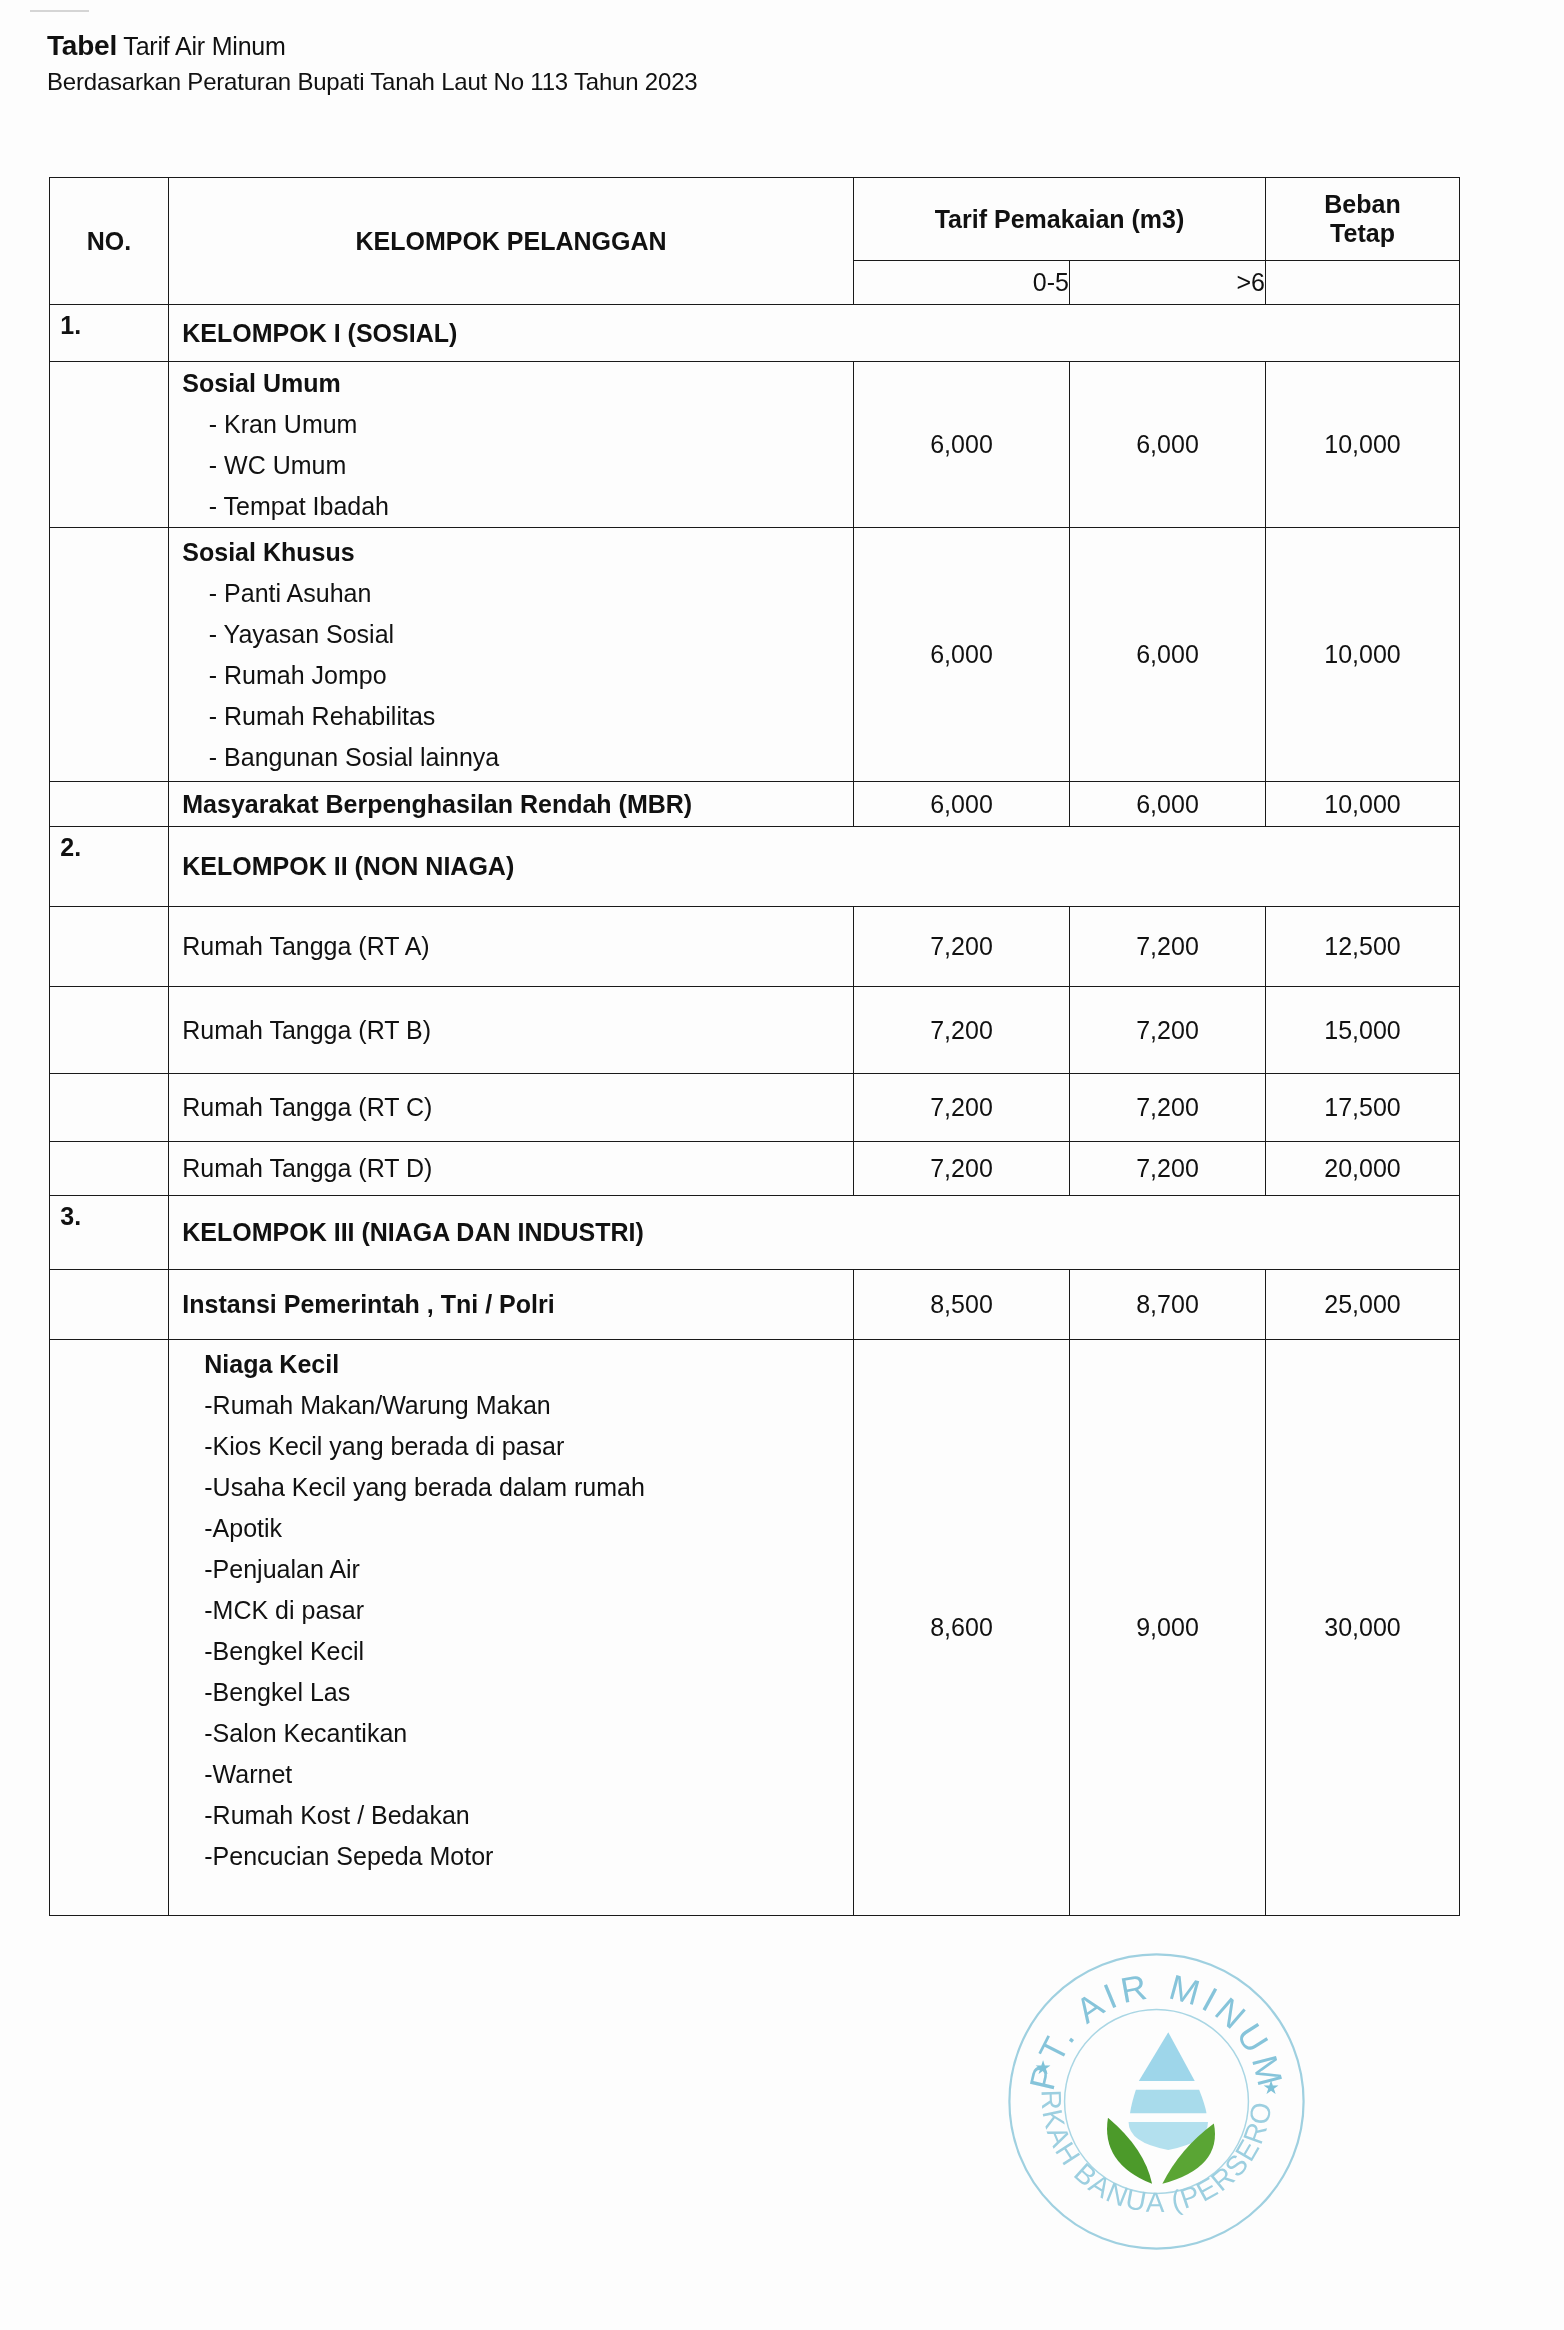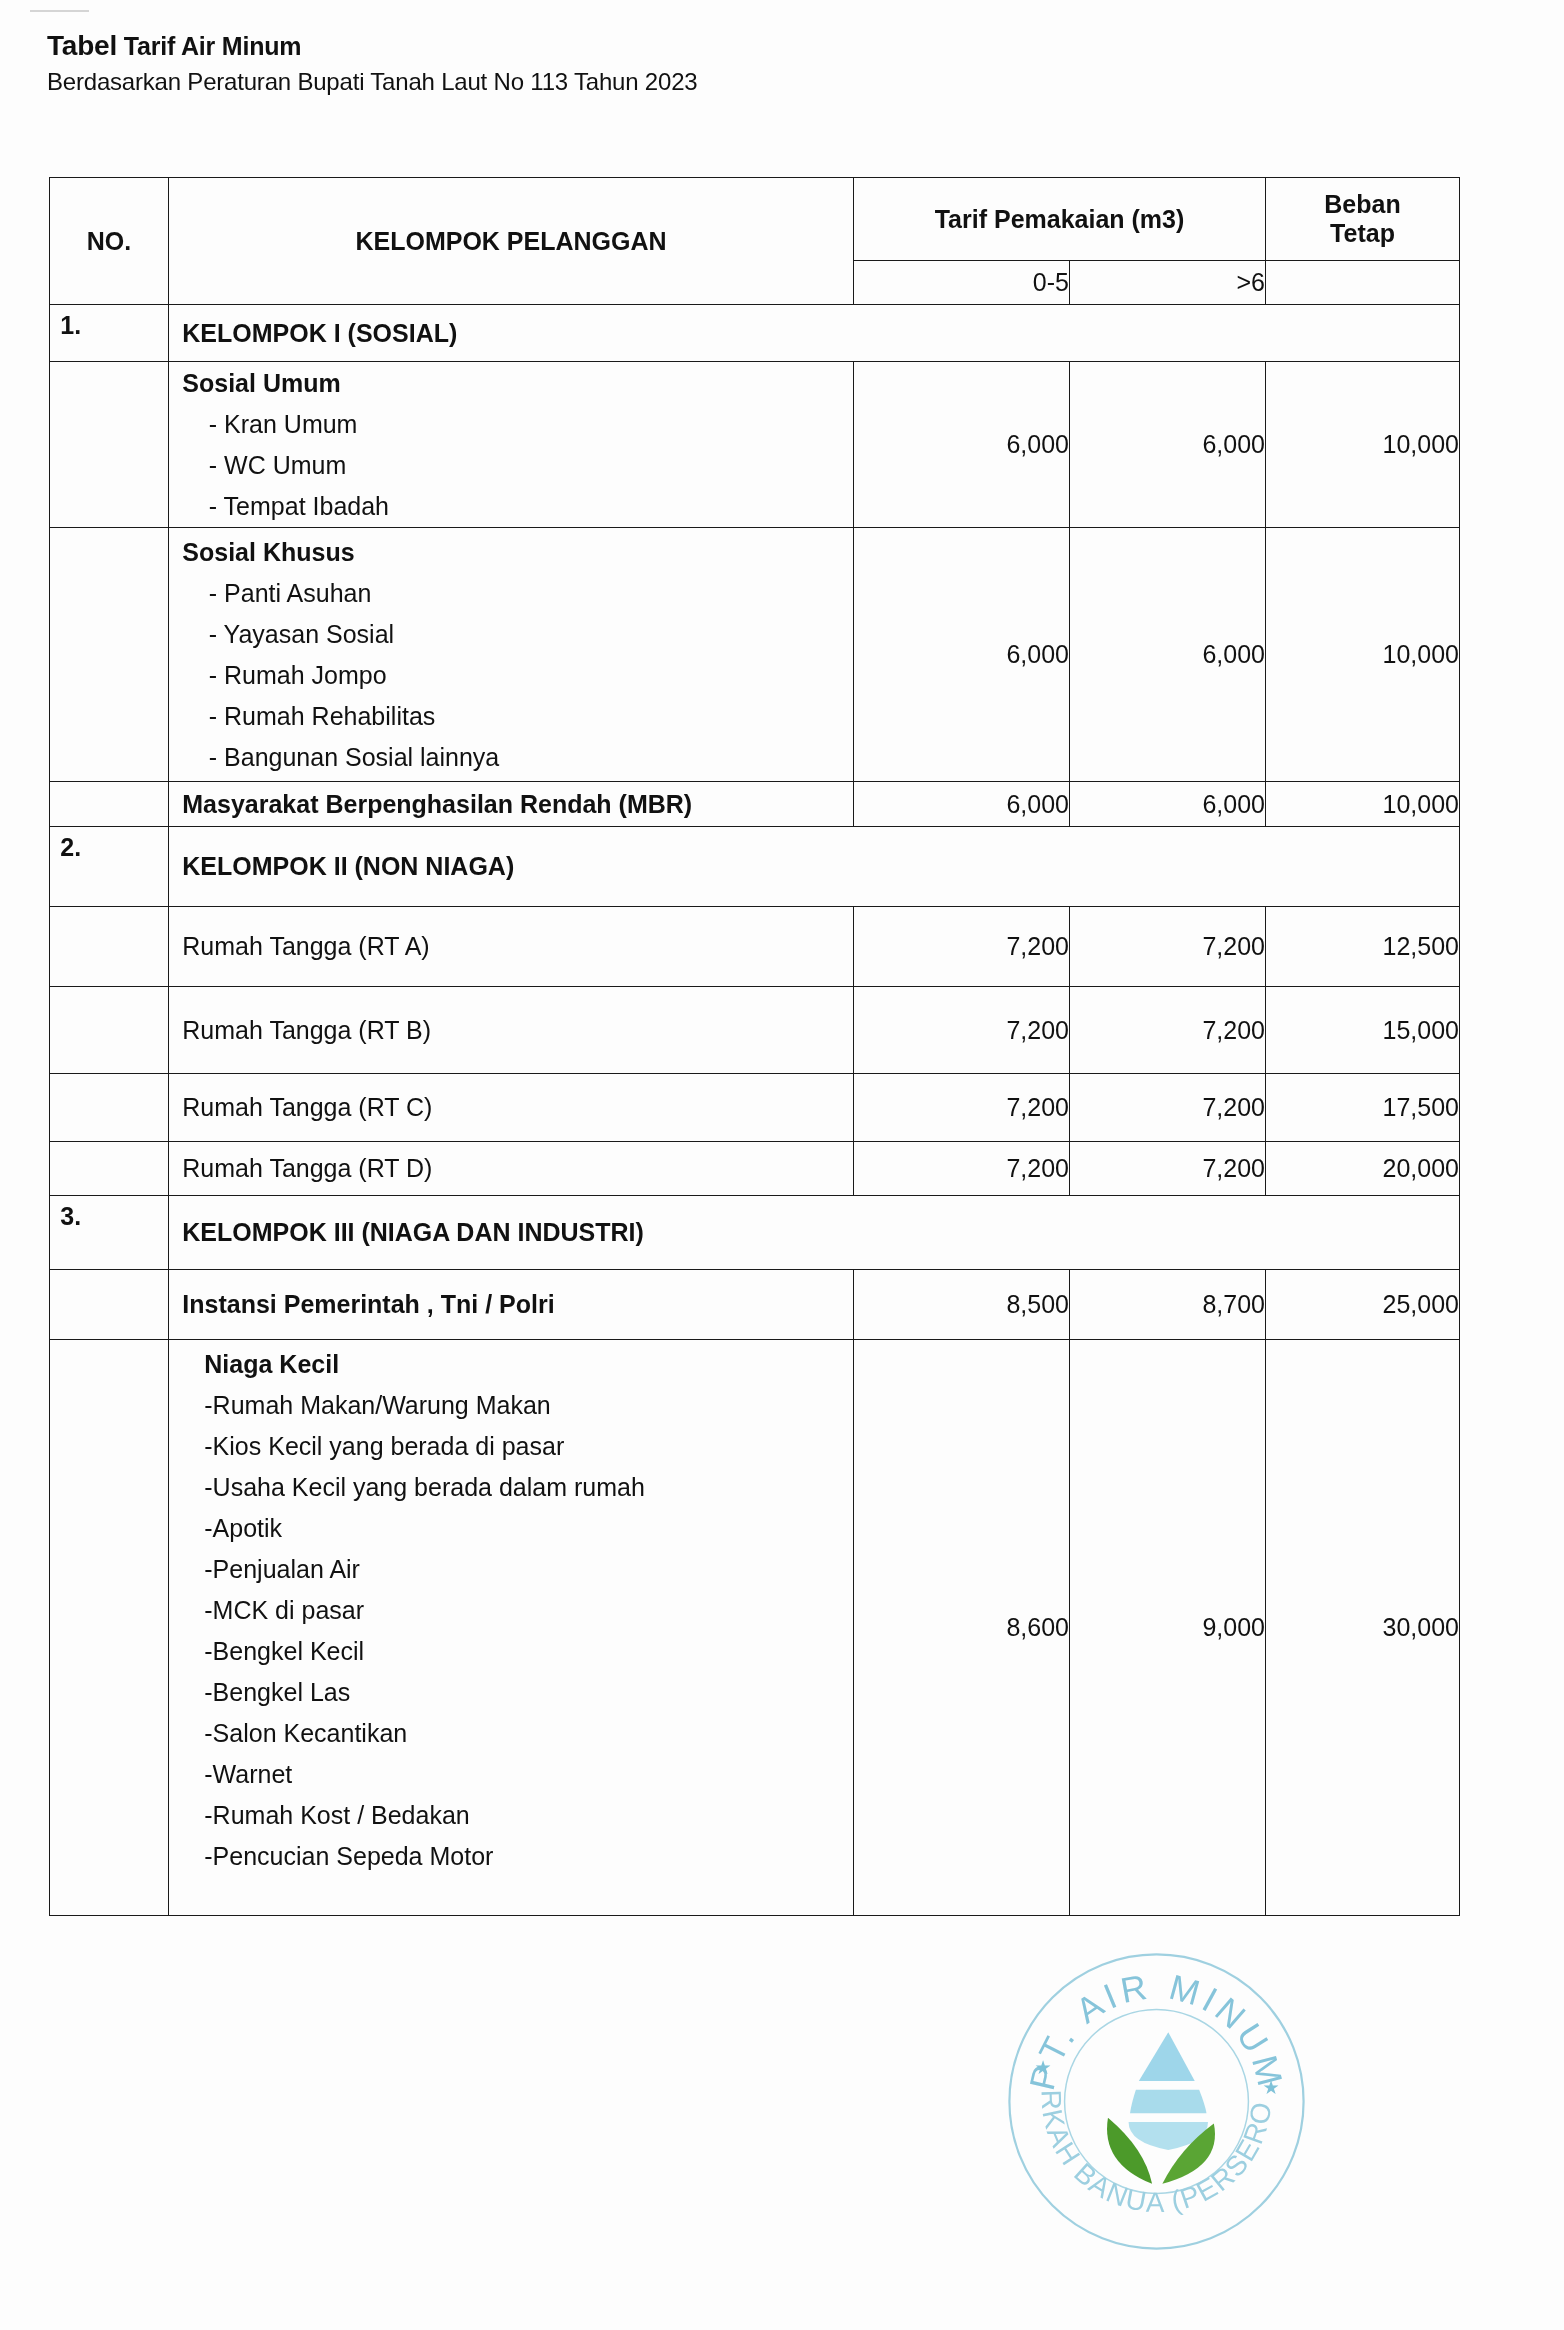--- a/index.html
+++ b/index.html
@@ -4,37 +4,37 @@
 <style>
   html, body { margin: 0; padding: 0; }
   body {
     width: 1564px; height: 2330px; background: #fdfdfd; position: relative;
     font-family: "Liberation Sans", "DejaVu Sans", sans-serif; color: #111;
     overflow: hidden;
   }
   .scratch { position: absolute; left: 29.5px; top: 10.3px; width: 59px; height: 2.2px; background: #bbb; opacity: .6; }
   .heading { position: absolute; left: 47px; top: 28px; }
   .heading div { font-weight: normal; font-size: 24px; line-height: 35px; letter-spacing: -0.2px; }
-  .heading .t1 { font-weight: bold; font-size: 25px; }
+  .heading .t1 { font-weight: normal; font-size: 25px; }
   .heading .t1 b { font-size: 28px; }
 
   table.tarif {
     position: absolute; left: 49px; top: 177px; width: 1410px;
     border-collapse: collapse; table-layout: fixed;
   }
   table.tarif td, table.tarif th {
     border: 1.8px solid #1a1a1a; padding: 0; font-size: 25px; vertical-align: middle;
   }
   th { font-weight: bold; }
   .c-no { width: 119px; }
   .c-kel { width: 685px; }
   .c-a { width: 216px; }
   .c-b { width: 196px; }
   .c-c { width: 194px; }
-  .num { text-align: right; font-size: 26.5px; }
+  .num { text-align: center; font-size: 26.5px; }
   .lbl { padding-left: 13.3px !important; }
   .bold { font-weight: bold; }
   .no-cell { padding-left: 10.3px !important; font-weight: bold; vertical-align: top !important; padding-top: 5.9px !important; }
   .sub { padding-left: 26.5px; }
   .sub2 { padding-left: 22px; }
   .line { line-height: 41px; }
   .hdr-top th { height: 82px; }
   .hdr-sub th { height: 43px; font-weight: normal; font-size: 24px; text-align: right; }
 
   .stamp { position: absolute; left: 1005px; top: 1950px; width: 303px; height: 303px; }

